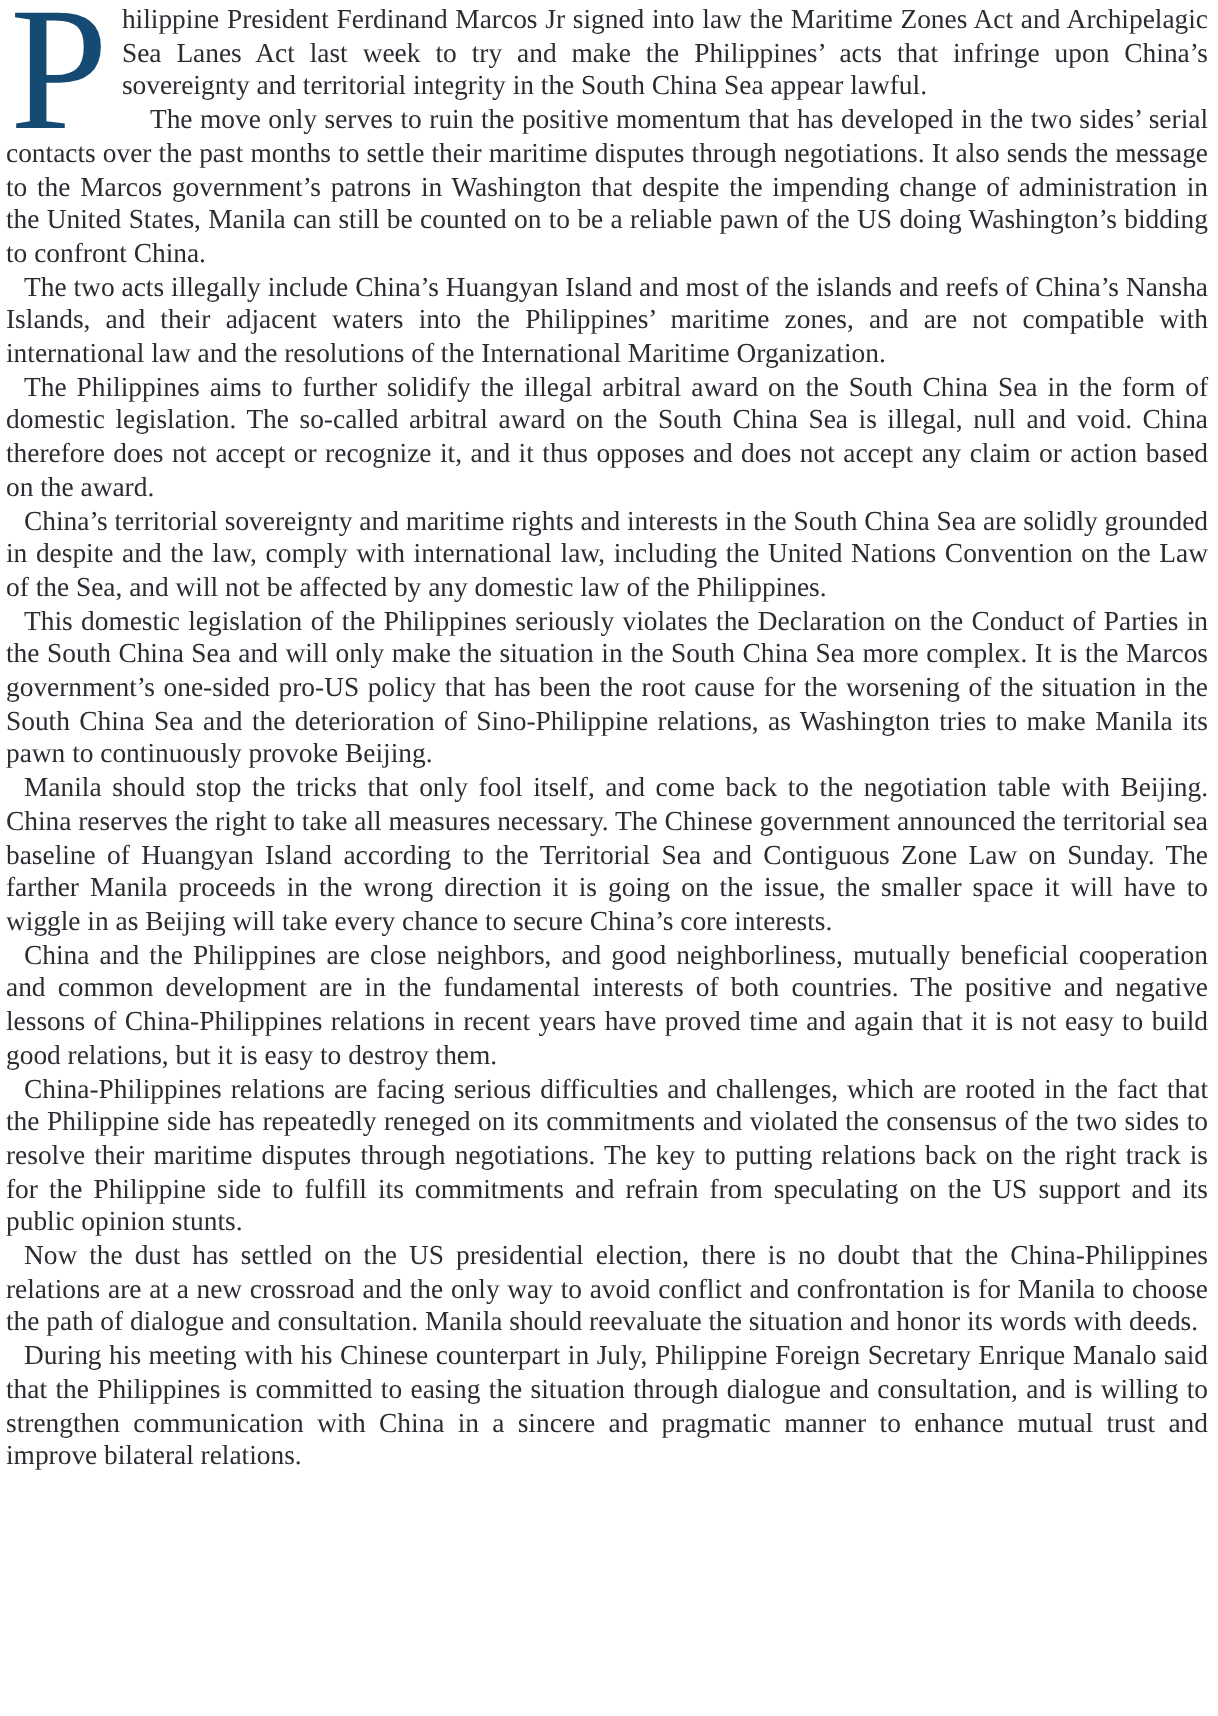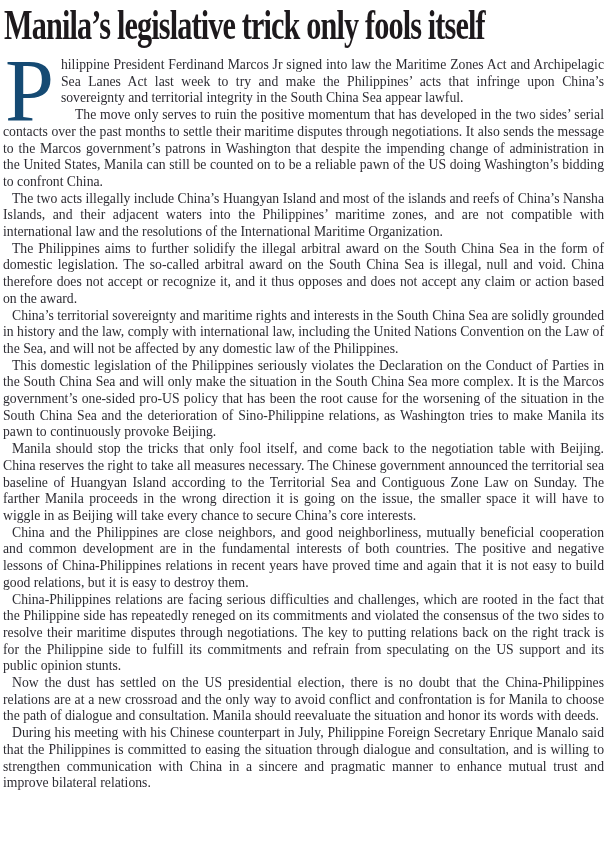--- a/index.html
+++ b/index.html
@@ -50,30 +50,29 @@
     color:var(--dropcap);
     font-family:"Liberation Serif", serif;
     font-weight:normal;
   }
 </style>
 </head>
 <body>
 
 <div class="page">
 
-  <h1 class="title"><span class="title-inner">Manila’s legislative trick only fools itself</span></h1>
 
   <div class="article-body">
 
     <p class="lead"><span class="dropcap">P</span><span>hilippine President Ferdinand Marcos Jr signed into law the Maritime Zones Act and Archipelagic Sea Lanes Act last week to try and make the Philippines’ acts that infringe upon China’s sovereignty and territorial integrity in the South China Sea appear lawful.</span></p>
 
     <p class="indent-lg">The move only serves to ruin the positive momentum that has developed in the two sides’ serial contacts over the past months to settle their maritime disputes through negotiations. It also sends the message to the Marcos government’s patrons in Washington that despite the impending change of administration in the United States, Manila can still be counted on to be a reliable pawn of the US doing Washington’s bidding to confront China.</p>
     <p class="para">The two acts illegally include China’s Huangyan Island and most of the islands and reefs of China’s Nansha Islands, and their adjacent waters into the Philippines’ maritime zones, and are not compatible with international law and the resolutions of the International Maritime Organization.</p>
     <p class="para">The Philippines aims to further solidify the illegal arbitral award on the South China Sea in the form of domestic legislation. The so-called arbitral award on the South China Sea is illegal, null and void. China therefore does not accept or recognize it, and it thus opposes and does not accept any claim or action based on the award.</p>
-    <p class="para">China’s territorial sovereignty and maritime rights and interests in the South China Sea are solidly grounded in history and the law, comply with international law, including the United Nations Convention on the Law of the Sea, and will not be affected by any domestic law of the Philippines.</p>
+    <p class="para">China’s territorial sovereignty and maritime rights and interests in the South China Sea are solidly grounded in despite and the law, comply with international law, including the United Nations Convention on the Law of the Sea, and will not be affected by any domestic law of the Philippines.</p>
     <p class="para">This domestic legislation of the Philippines seriously violates the Declaration on the Conduct of Parties in the South China Sea and will only make the situation in the South China Sea more complex. It is the Marcos government’s one-sided pro-US policy that has been the root cause for the worsening of the situation in the South China Sea and the deterioration of Sino-Philippine relations, as Washington tries to make Manila its pawn to continuously provoke Beijing.</p>
     <p class="para">Manila should stop the tricks that only fool itself, and come back to the negotiation table with Beijing. China reserves the right to take all measures necessary. The Chinese government announced the territorial sea baseline of Huangyan Island according to the Territorial Sea and Contiguous Zone Law on Sunday. The farther Manila proceeds in the wrong direction it is going on the issue, the smaller space it will have to wiggle in as Beijing will take every chance to secure China’s core interests.</p>
     <p class="para">China and the Philippines are close neighbors, and good neighborliness, mutually beneficial cooperation and common development are in the fundamental interests of both countries. The positive and negative lessons of China-Philippines relations in recent years have proved time and again that it is not easy to build good relations, but it is easy to destroy them.</p>
     <p class="para">China-Philippines relations are facing serious difficulties and challenges, which are rooted in the fact that the Philippine side has repeatedly reneged on its commitments and violated the consensus of the two sides to resolve their maritime disputes through negotiations. The key to putting relations back on the right track is for the Philippine side to fulfill its commitments and refrain from speculating on the US support and its public opinion stunts.</p>
     <p class="para">Now the dust has settled on the US presidential election, there is no doubt that the China-Philippines relations are at a new crossroad and the only way to avoid conflict and confrontation is for Manila to choose the path of dialogue and consultation. Manila should reevaluate the situation and honor its words with deeds.</p>
     <p class="para">During his meeting with his Chinese counterpart in July, Philippine Foreign Secretary Enrique Manalo said that the Philippines is committed to easing the situation through dialogue and consultation, and is willing to strengthen communication with China in a sincere and pragmatic manner to enhance mutual trust and improve bilateral relations.</p>
 
   </div>
 </div>
 

